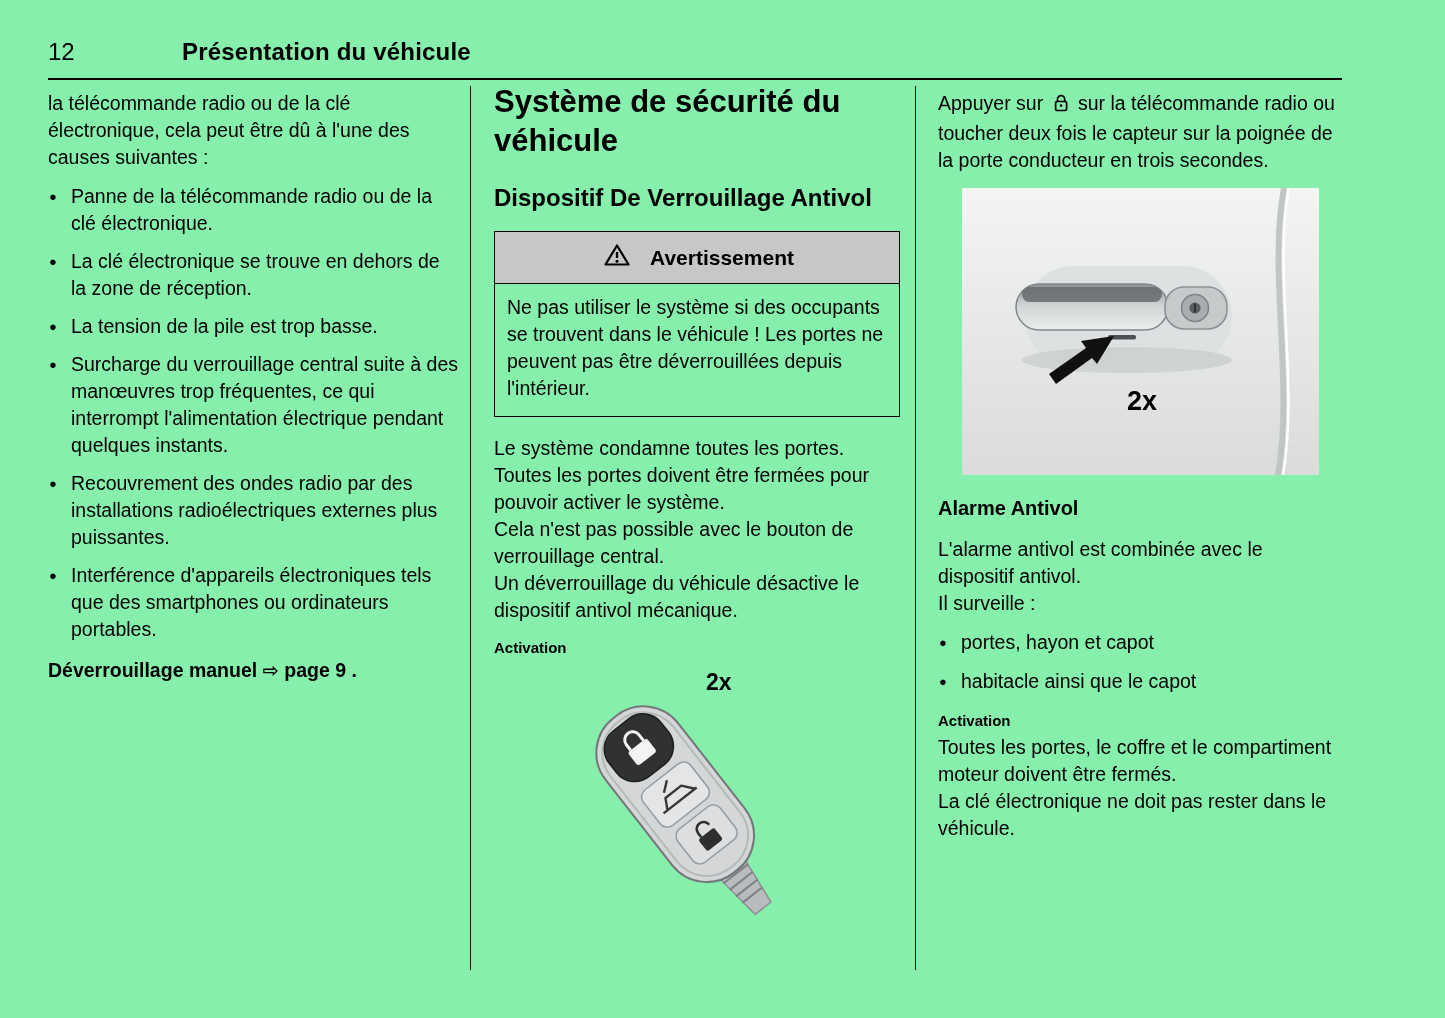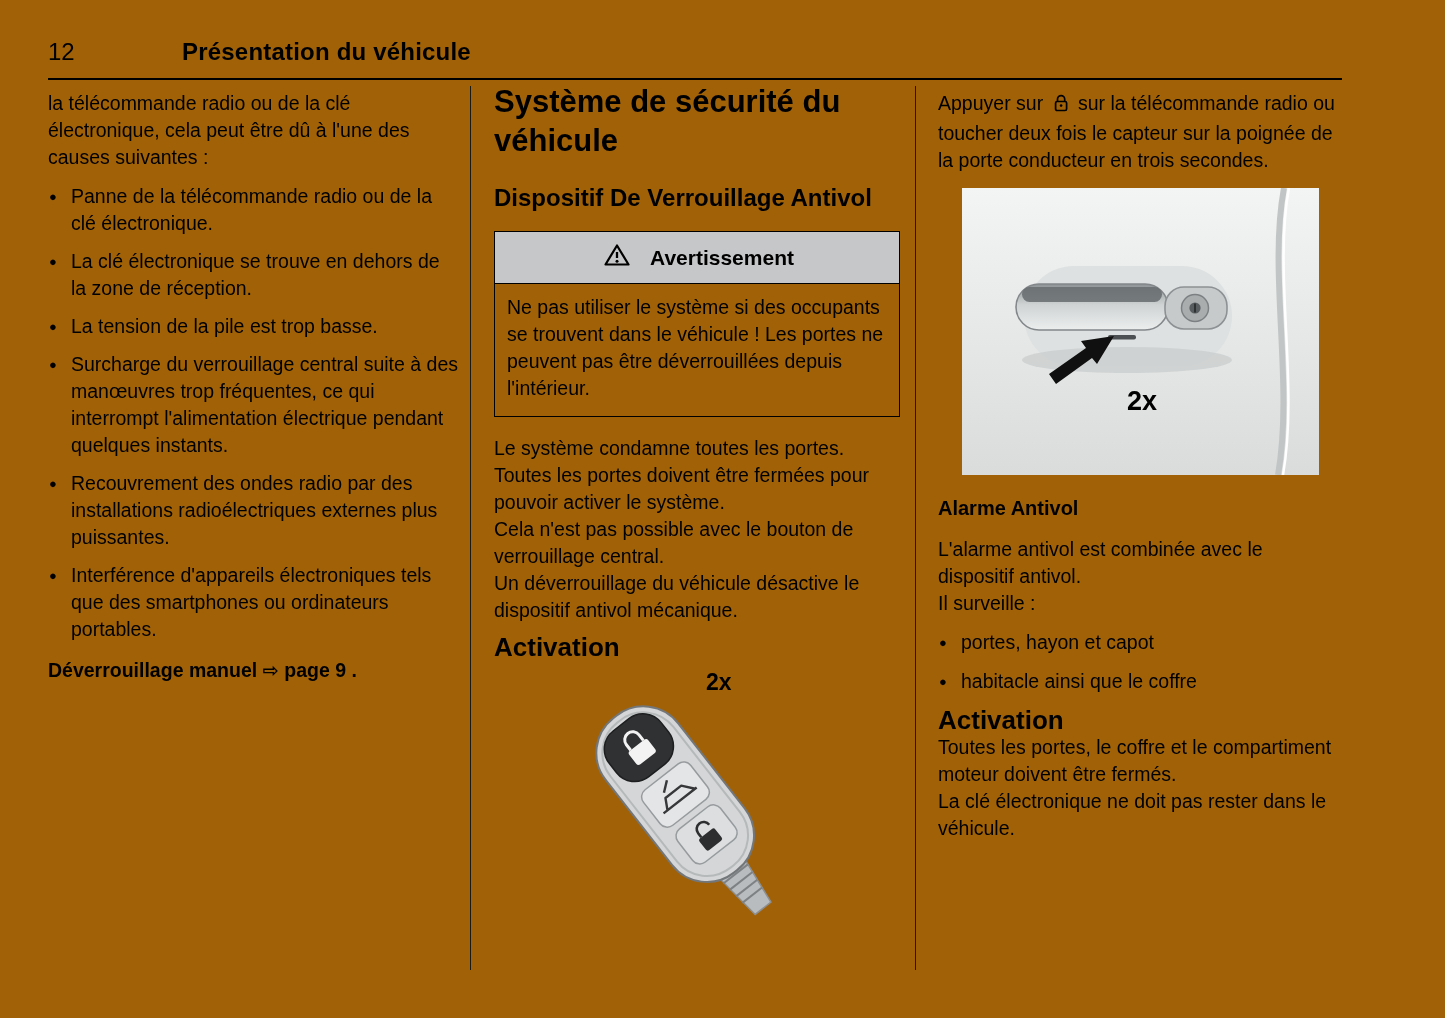--- a/index.html
+++ b/index.html
@@ -2,21 +2,21 @@
 <html><head>
 <meta charset="utf-8">
 <style>
   * { margin:0; padding:0; box-sizing:border-box; }
   html,body { background:#ffffff; }
   body {
     width:1445px; height:1018px;
     font-family:"Liberation Sans","DejaVu Sans",sans-serif;
     color:#000;
   }
-  .page { position:relative; width:1445px; height:1018px; overflow:hidden; background:#a16207; }
+  .page { position:relative; width:1445px; height:1018px; overflow:hidden; background:#86efac; }
 
   
   .header {
     position:absolute; left:48px; top:38px; width:1294px;
     display:flex; align-items:baseline;
     border-bottom:2px solid #000; padding-bottom:12px;
   }
   .page-num { font-size:24px; width:134px; }
   .page-title { font-size:24px; font-weight:bold; letter-spacing:.2px; }
 
@@ -27,21 +27,21 @@
 
   
   .col { position:absolute; font-size:19.5px; line-height:27px; }
   .col-left   { left:48px;  top:90px;  width:410px; }
   .col-middle { left:494px; top:82px;  width:406px; }
   .col-right  { left:938px; top:90px;  width:404px; }
 
   .h1 { font-size:31px; font-weight:bold; line-height:39px; margin-bottom:22px; }
   .h2 { font-size:24px; font-weight:bold; line-height:31px; margin-bottom:18px; }
   .h2b{ font-size:20px; font-weight:bold; line-height:31px; margin:18px 0 12px 0; }
-  .h3 { font-size:26px; font-weight:bold; line-height:27px; margin-top:10px; }
+  .h3 { font-size:15px; font-weight:bold; line-height:27px; margin-top:10px; }
 
   ul.bullets { list-style:none; margin-top:12px; }
   ul.bullets li { position:relative; padding-left:23px; margin-bottom:11px; }
   ul.bullets li::before { content:"●"; position:absolute; left:1px; top:0px; font-size:13px; }
   ul.bullets.tight li { margin-bottom:12px; }
 
   .footer-ref { margin-top:14px;font-weight:bold; }
 
   
   .warn-box { border:1px solid #000; margin-top:2px; }
@@ -196,21 +196,21 @@
     </div>
 
     <div class="h2b">Alarme Antivol</div>
     <div>
       <div>L'alarme antivol est combinée avec le dispositif antivol.</div>
       <div>Il surveille :</div>
     </div>
 
     <ul class="bullets tight">
       <li>portes, hayon et capot</li>
-      <li>habitacle ainsi que le coffre</li>
+      <li>habitacle ainsi que le capot</li>
     </ul>
 
     <div class="h3" style="margin-top:2px;">Activation</div>
     <div>
       <div>Toutes les portes, le coffre et le compartiment moteur doivent être fermés.</div>
       <div>La clé électronique ne doit pas rester dans le véhicule.</div>
     </div>
   </div>
 
 </div>

